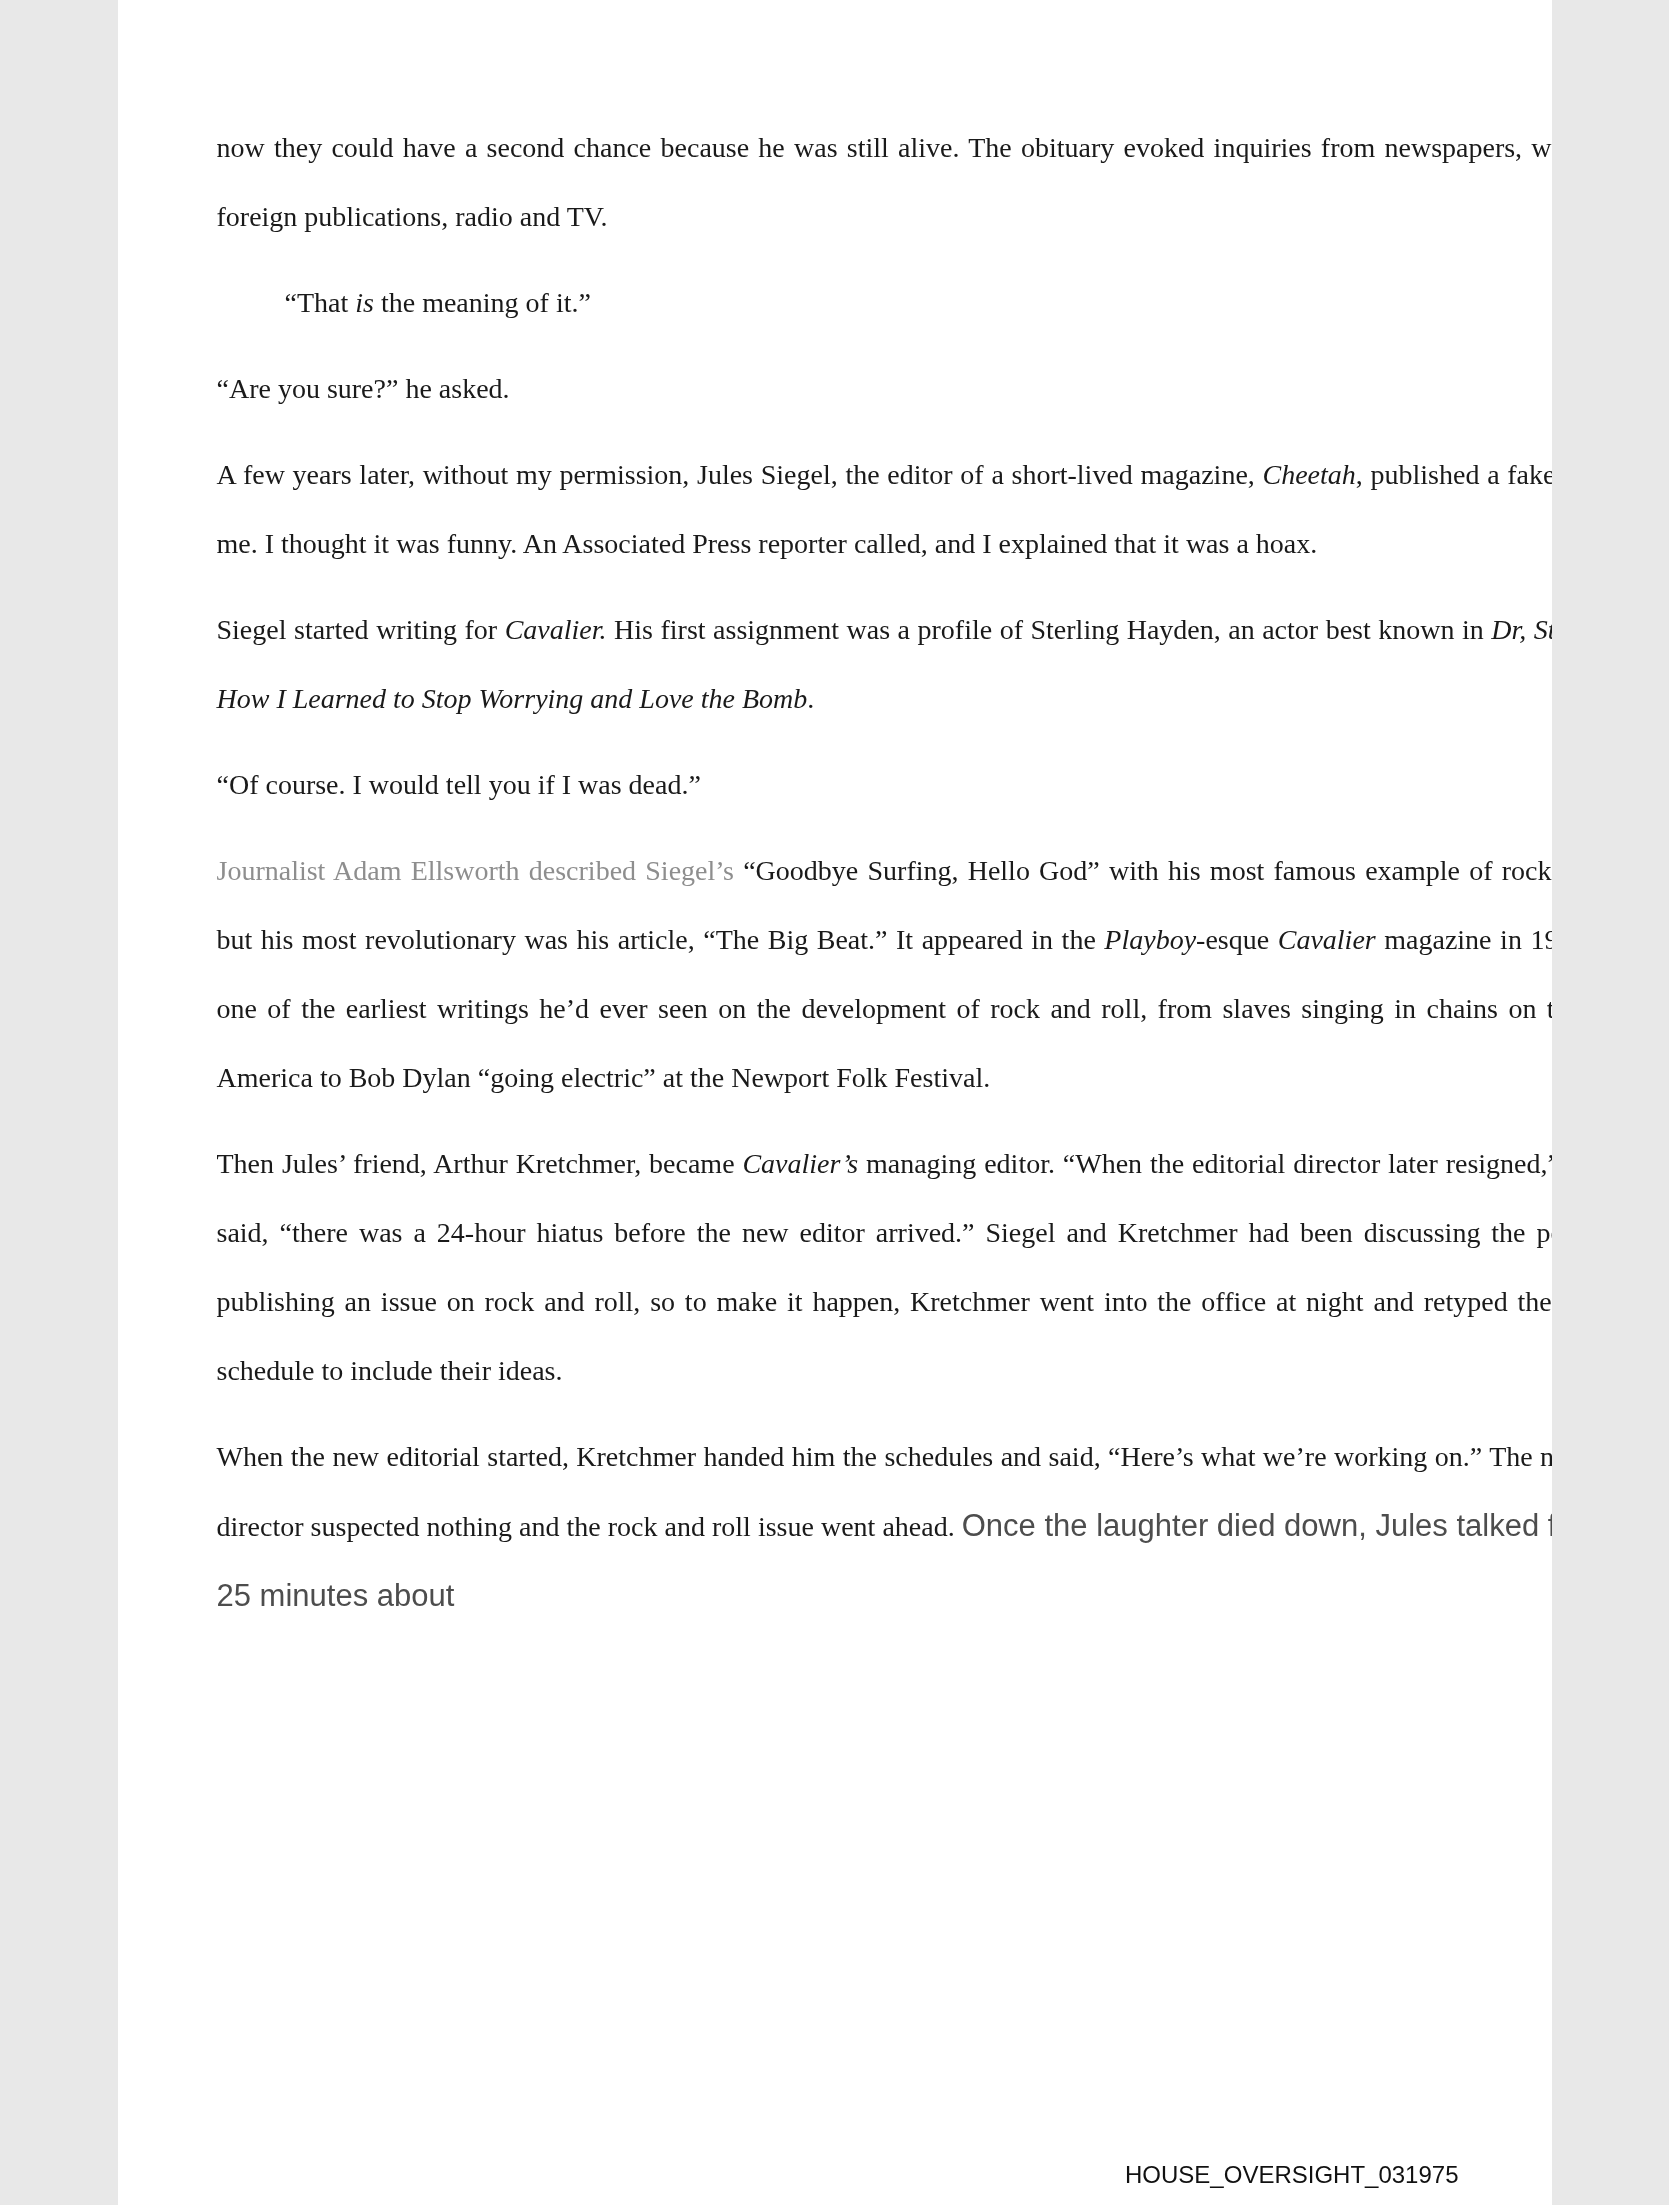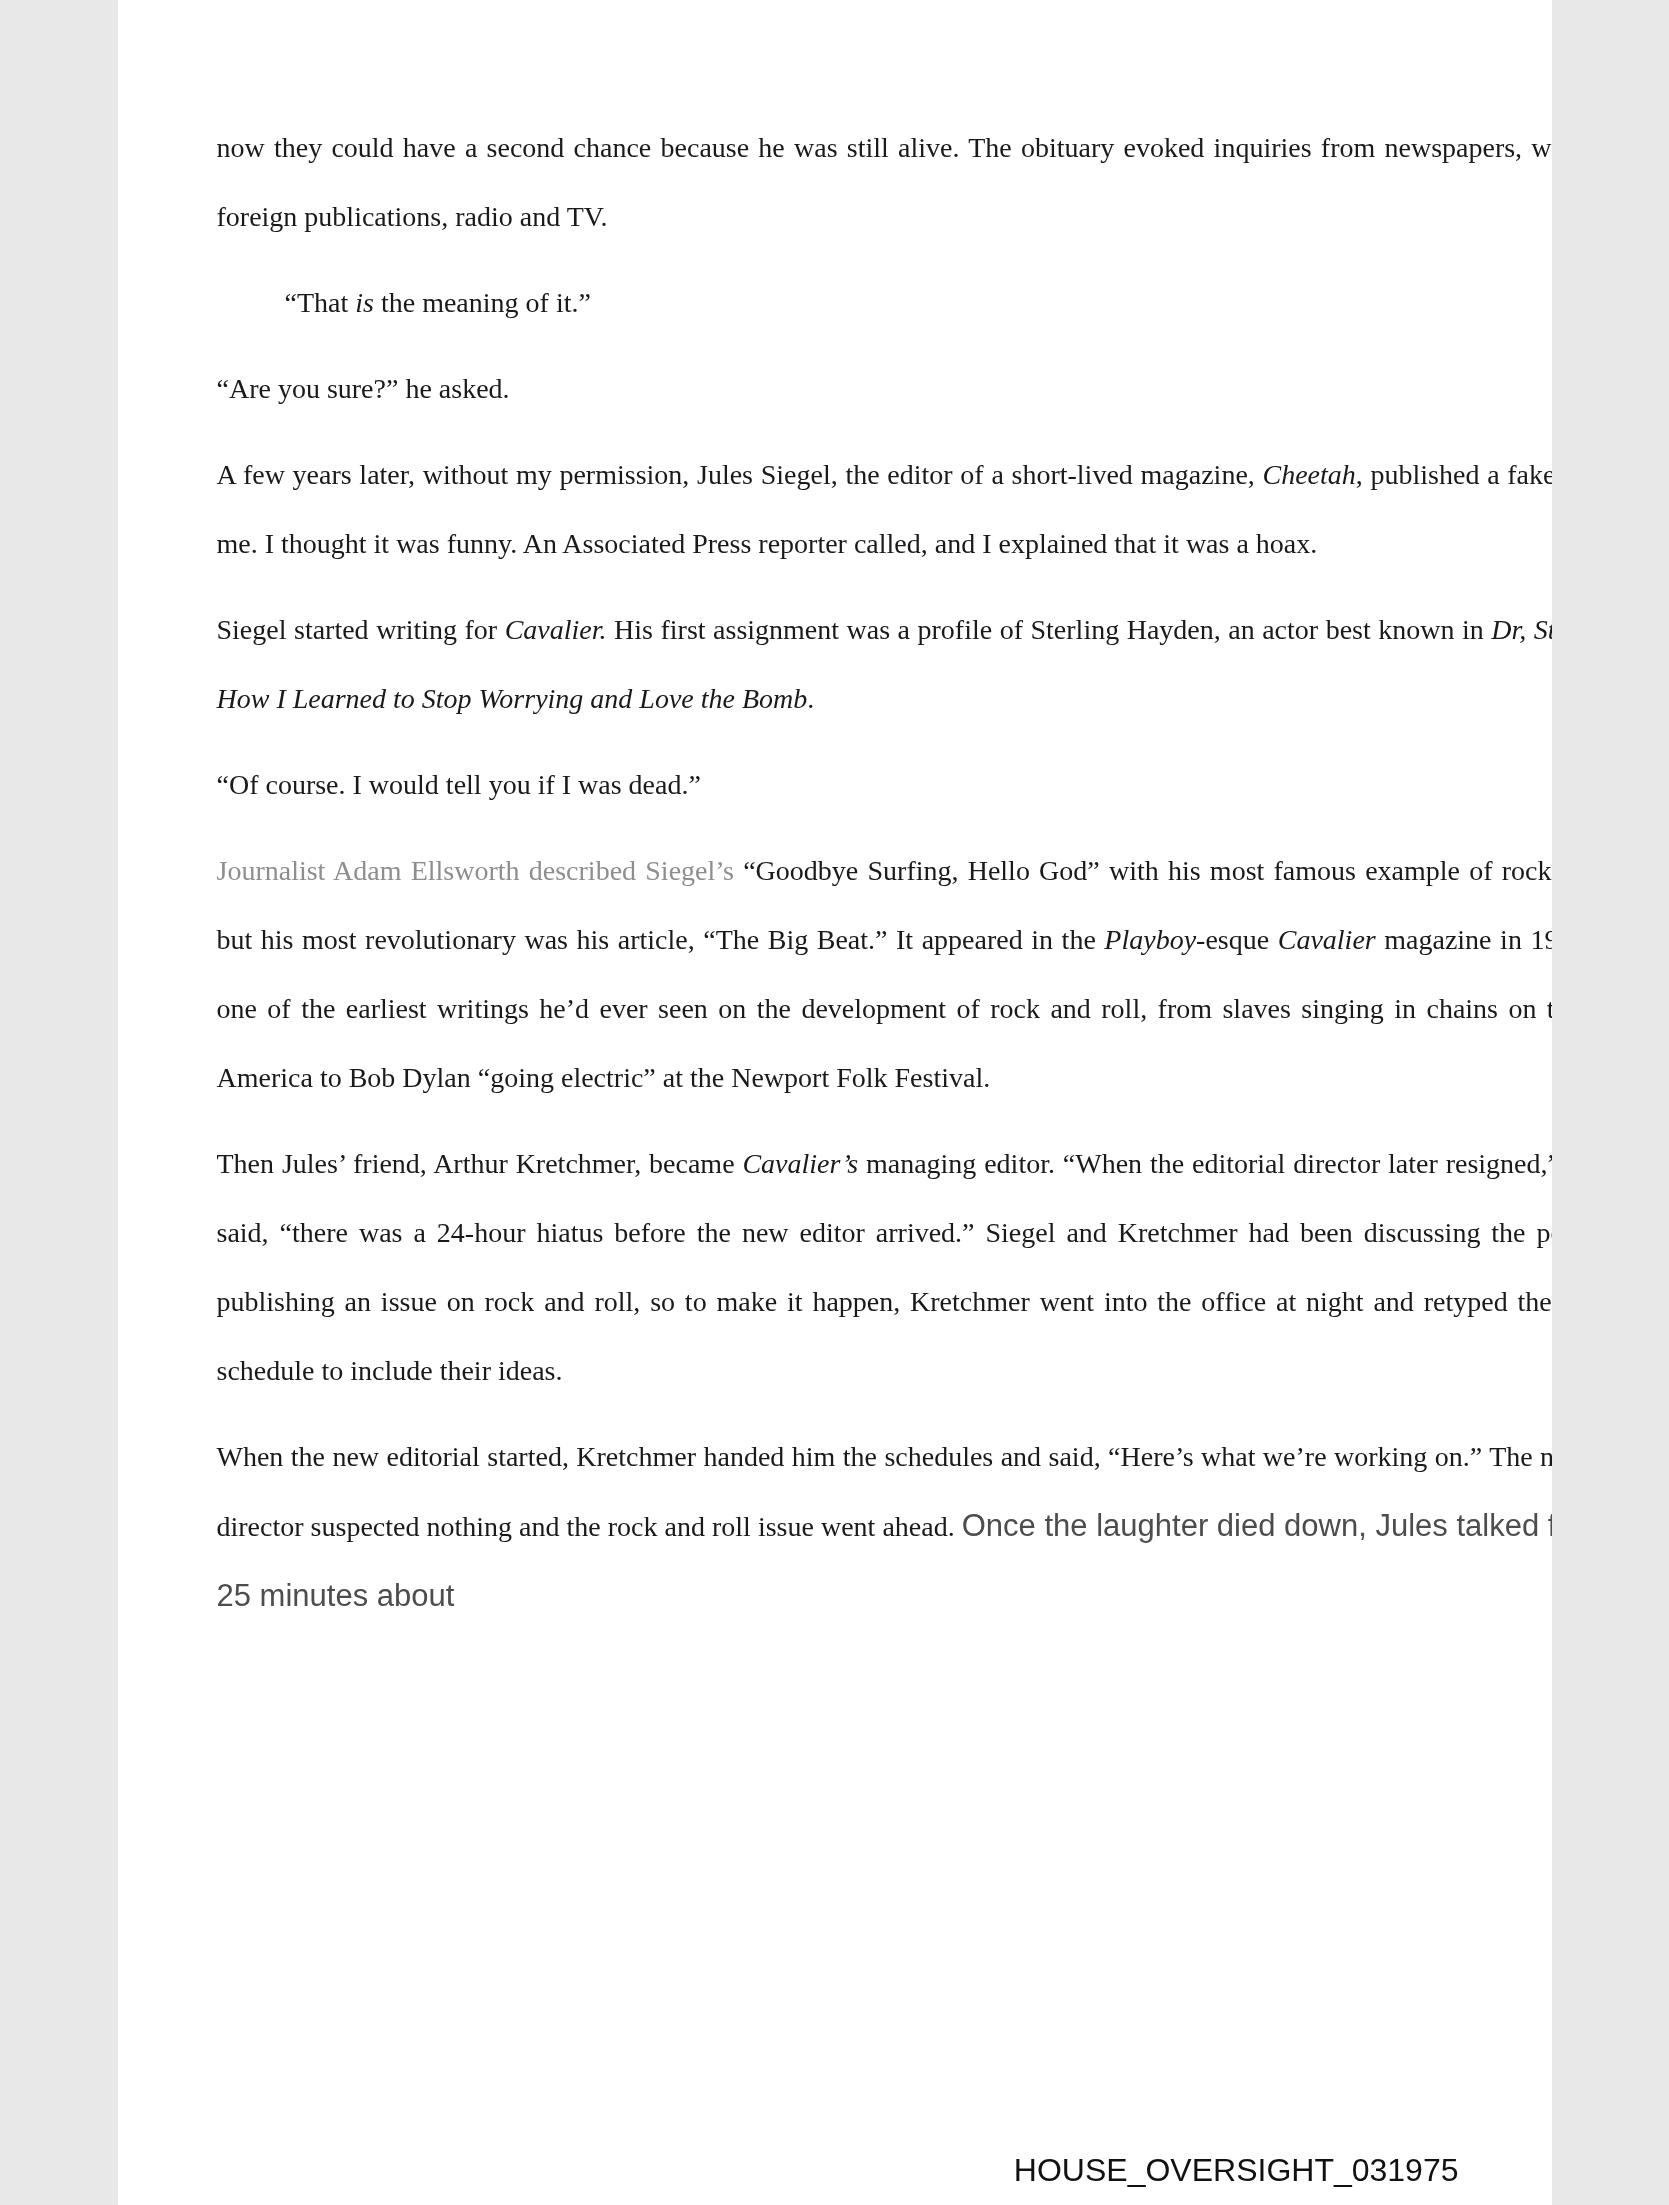--- a/index.html
+++ b/index.html
@@ -32,21 +32,21 @@
   .run.sans {
     font-family: "Liberation Sans", sans-serif;
     font-size: 31px;
     color: #4d4d4d;
   }
   .footer {
     position: absolute;
     right: 93px;
     bottom: 15.7px;
     font-family: "Liberation Sans", sans-serif;
-    font-size: 32px;
+    font-size: 24px;
     color: #111111;
   }
 </style>
 </head>
 <body>
 
 <div class="page">
   <div class="content">
 
     <p class="para"><span class="run">now they could have a second chance because he was still alive. The obituary evoked inquiries from newspapers, wire services, foreign publications, radio and TV.</span></p>

